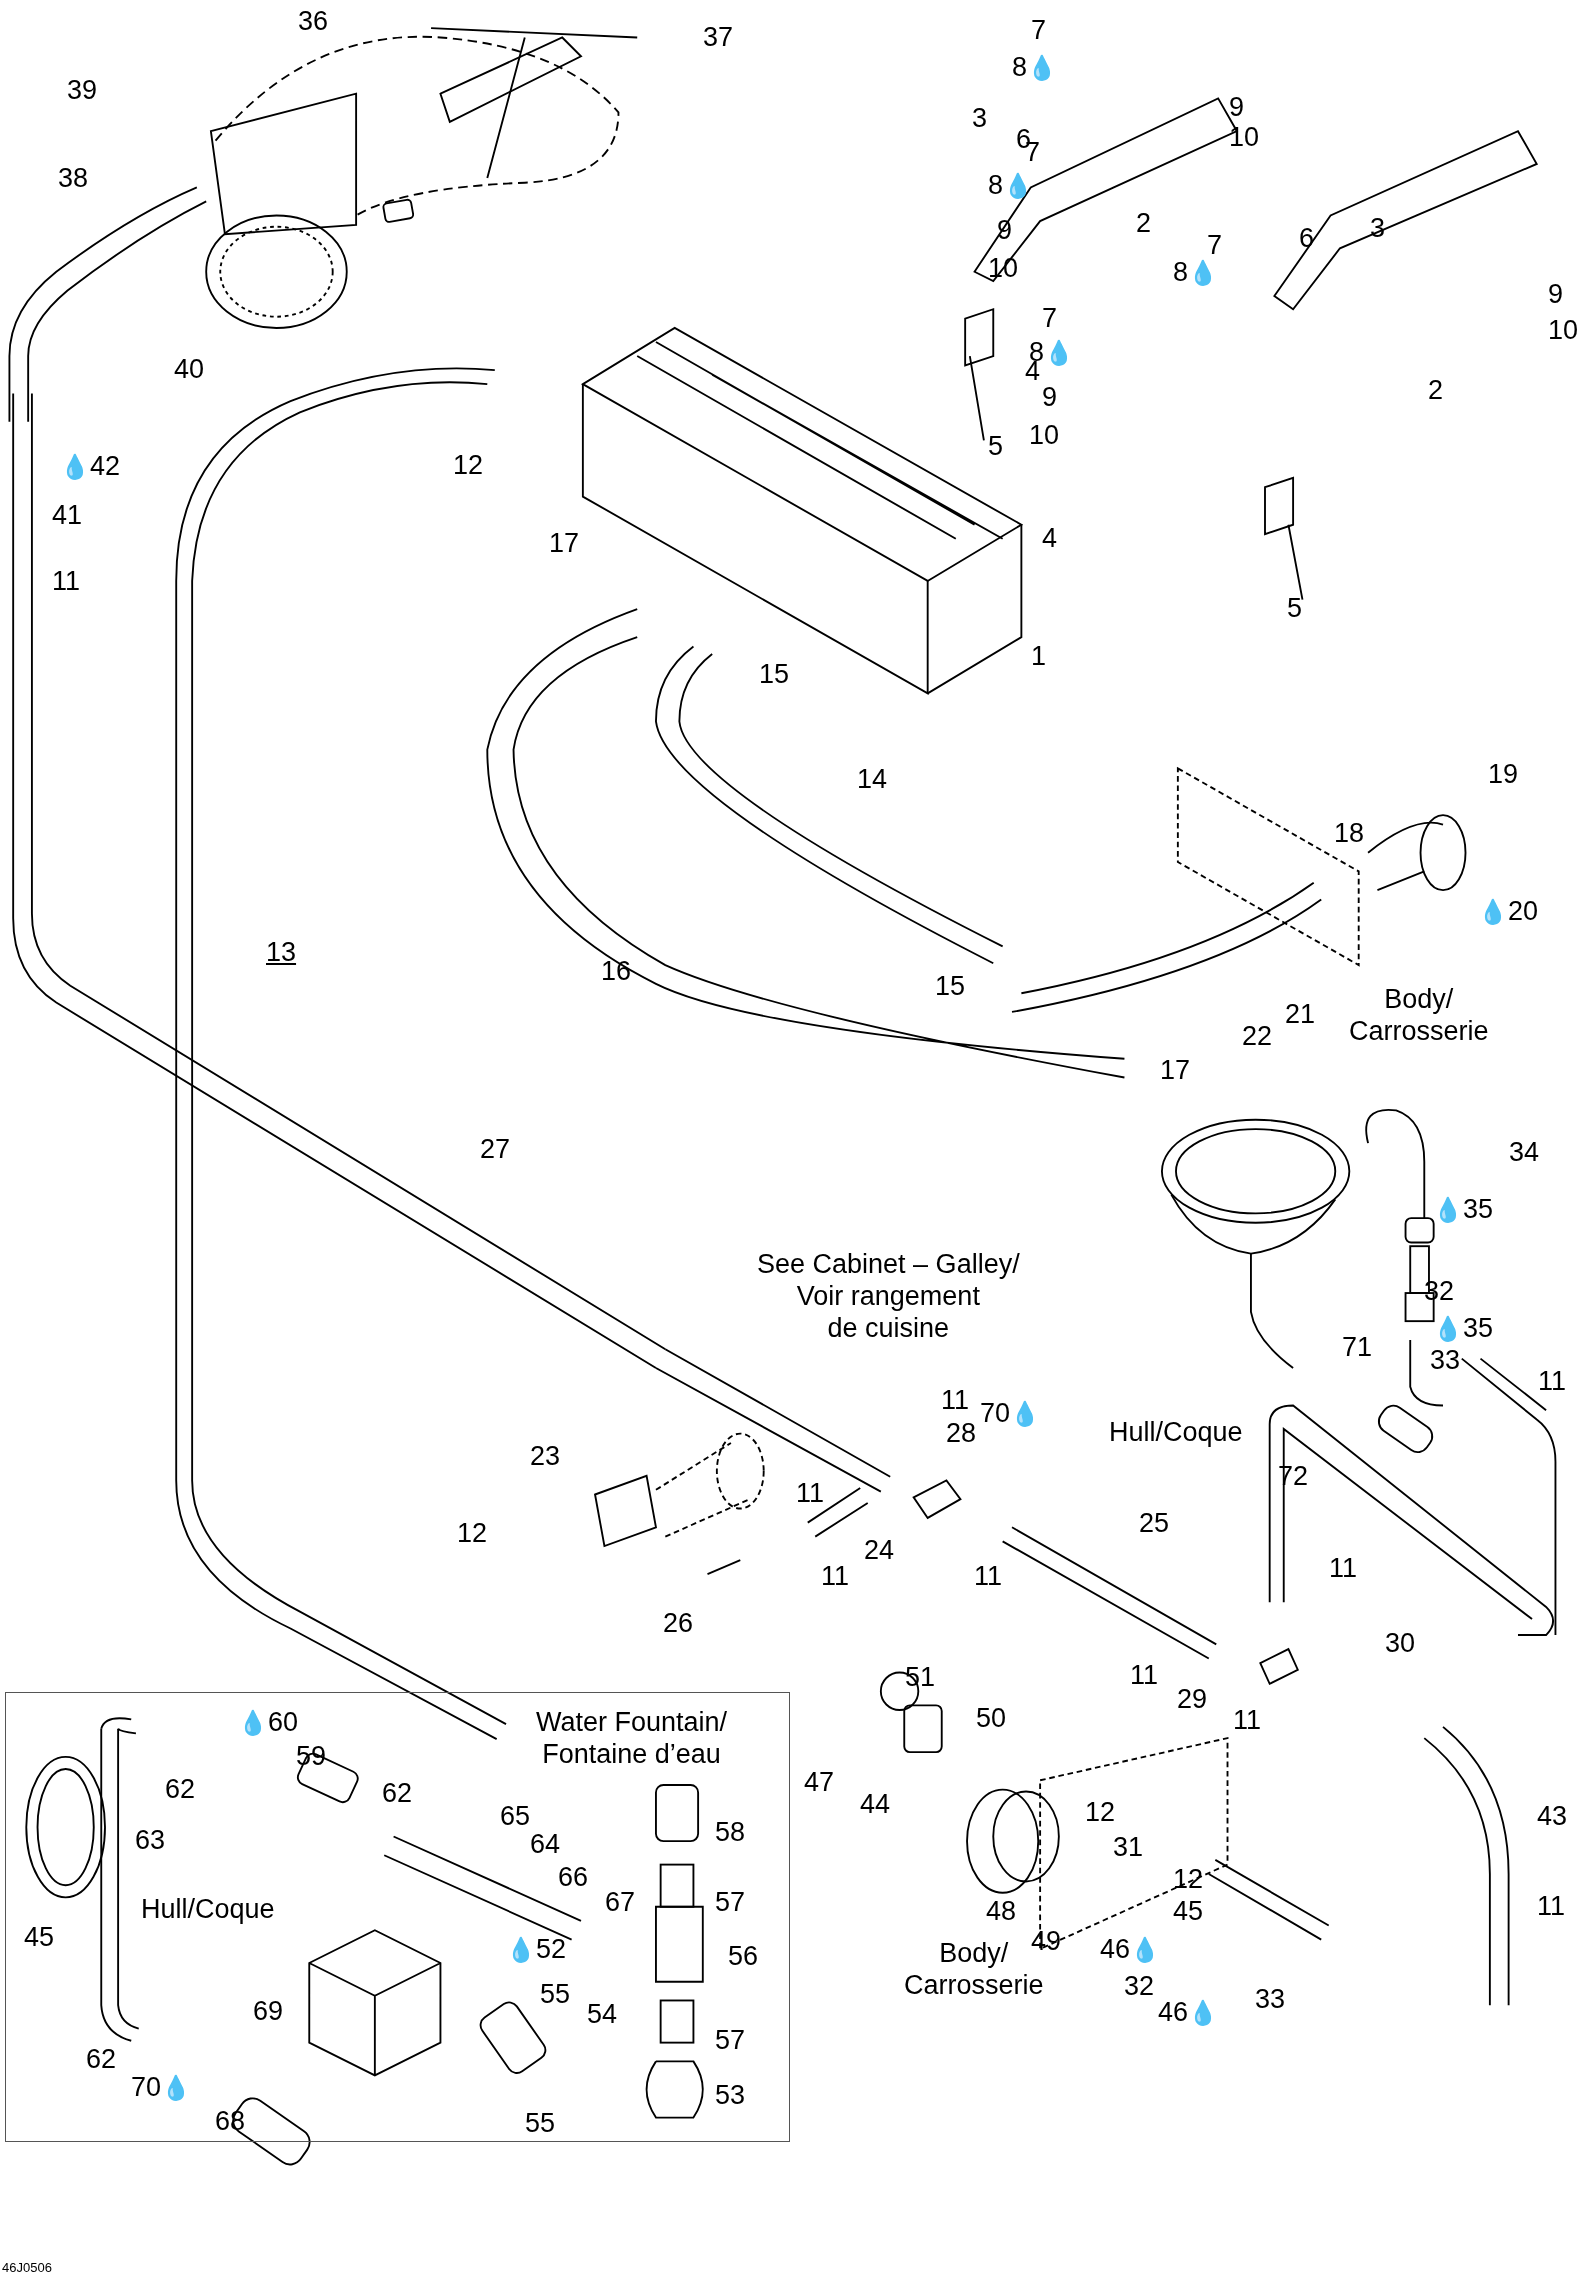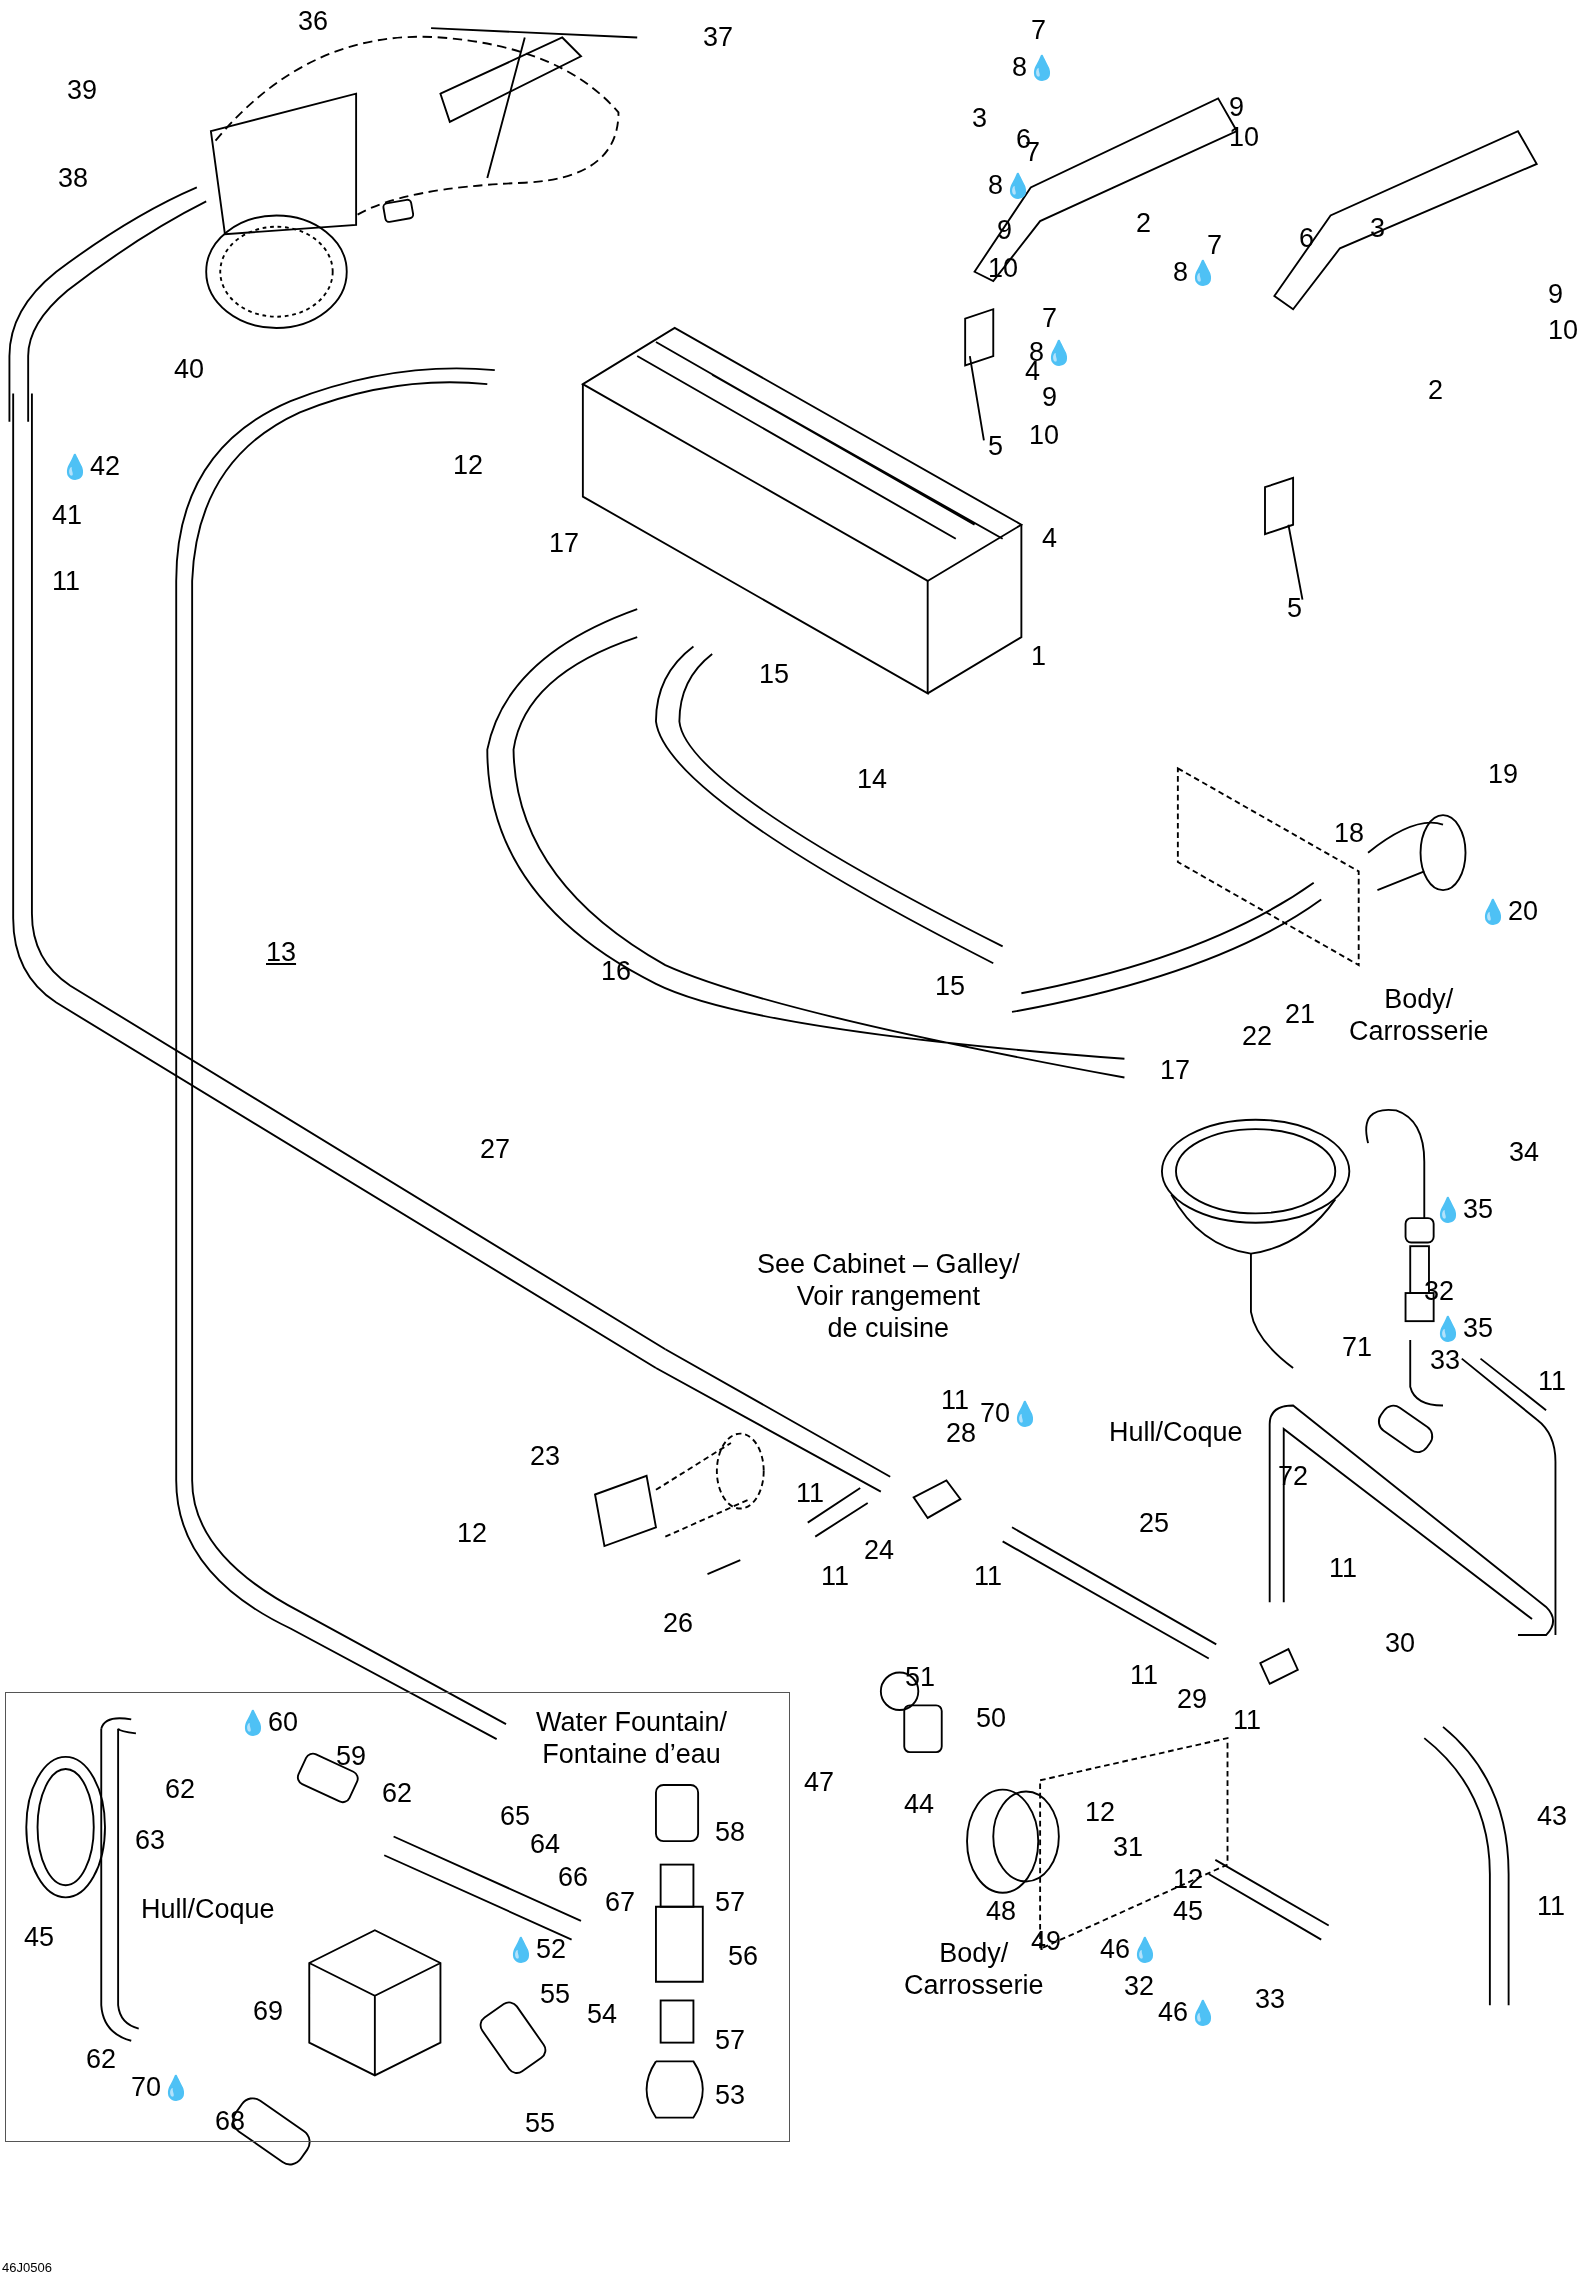--- a/index.html
+++ b/index.html
@@ -197,35 +197,35 @@
     <div class="lbl" style="left: 1139px; top: 1510px;"><span>25</span></div>
     <div class="lbl" style="left: 663px; top: 1610px;"><span>26</span></div>
     <div class="lbl" style="left: 1329px; top: 1555px;"><span>11</span></div>
     <div class="lbl" style="left: 1385px; top: 1630px;"><span>30</span></div>
     <div class="lbl" style="left: 1130px; top: 1662px;"><span>11</span></div>
     <div class="lbl" style="left: 1177px; top: 1686px;"><span>29</span></div>
     <div class="lbl" style="left: 1233px; top: 1707px;"><span>11</span></div>
     <div class="lbl" style="left: 905px; top: 1664px;"><span>51</span></div>
     <div class="lbl" style="left: 976px; top: 1705px;"><span>50</span></div>
     <div class="lbl" style="left: 804px; top: 1769px;"><span>47</span></div>
-    <div class="lbl" style="left: 860px; top: 1791px; margin-left: 44px;"><span>44</span></div>
+    <div class="lbl" style="left: 860px; top: 1791px;"><span>44</span></div>
     <div class="lbl" style="left: 1085px; top: 1799px;"><span>12</span></div>
     <div class="lbl" style="left: 1537px; top: 1803px;"><span>43</span></div>
     <div class="lbl" style="left: 1113px; top: 1834px;"><span>31</span></div>
     <div class="lbl" style="left: 1173px; top: 1866px;"><span>12</span></div>
     <div class="lbl" style="left: 1173px; top: 1898px;"><span>45</span></div>
     <div class="lbl" style="left: 1537px; top: 1893px;"><span>11</span></div>
     <div class="lbl" style="left: 986px; top: 1898px;"><span>48</span></div>
     <div class="lbl" style="left: 1031px; top: 1928px;"><span>49</span></div>
     <div class="lbl" style="left: 1100px; top: 1936px;"><span>46</span><span class="drop">💧</span></div>
     <div class="lbl" style="left: 1124px; top: 1973px;"><span>32</span></div>
     <div class="lbl" style="left: 1255px; top: 1986px;"><span>33</span></div>
     <div class="lbl" style="left: 1158px; top: 1999px;"><span>46</span><span class="drop">💧</span></div>
     <div class="lbl" style="left: 238px; top: 1709px;"><span class="drop">💧</span><span>60</span></div>
-    <div class="lbl" style="left: 296px; top: 1743px; margin-left: 40px;"><span>59</span></div>
+    <div class="lbl" style="left: 296px; top: 1743px;"><span>59</span></div>
     <div class="lbl" style="left: 165px; top: 1776px;"><span>62</span></div>
     <div class="lbl" style="left: 135px; top: 1827px;"><span>63</span></div>
     <div class="lbl" style="left: 382px; top: 1780px;"><span>62</span></div>
     <div class="lbl" style="left: 500px; top: 1803px;"><span>65</span></div>
     <div class="lbl" style="left: 530px; top: 1831px;"><span>64</span></div>
     <div class="lbl" style="left: 715px; top: 1819px;"><span>58</span></div>
     <div class="lbl" style="left: 558px; top: 1864px;"><span>66</span></div>
     <div class="lbl" style="left: 715px; top: 1889px;"><span>57</span></div>
     <div class="lbl" style="left: 605px; top: 1889px;"><span>67</span></div>
     <div class="lbl" style="left: 24px; top: 1924px;"><span>45</span></div>

